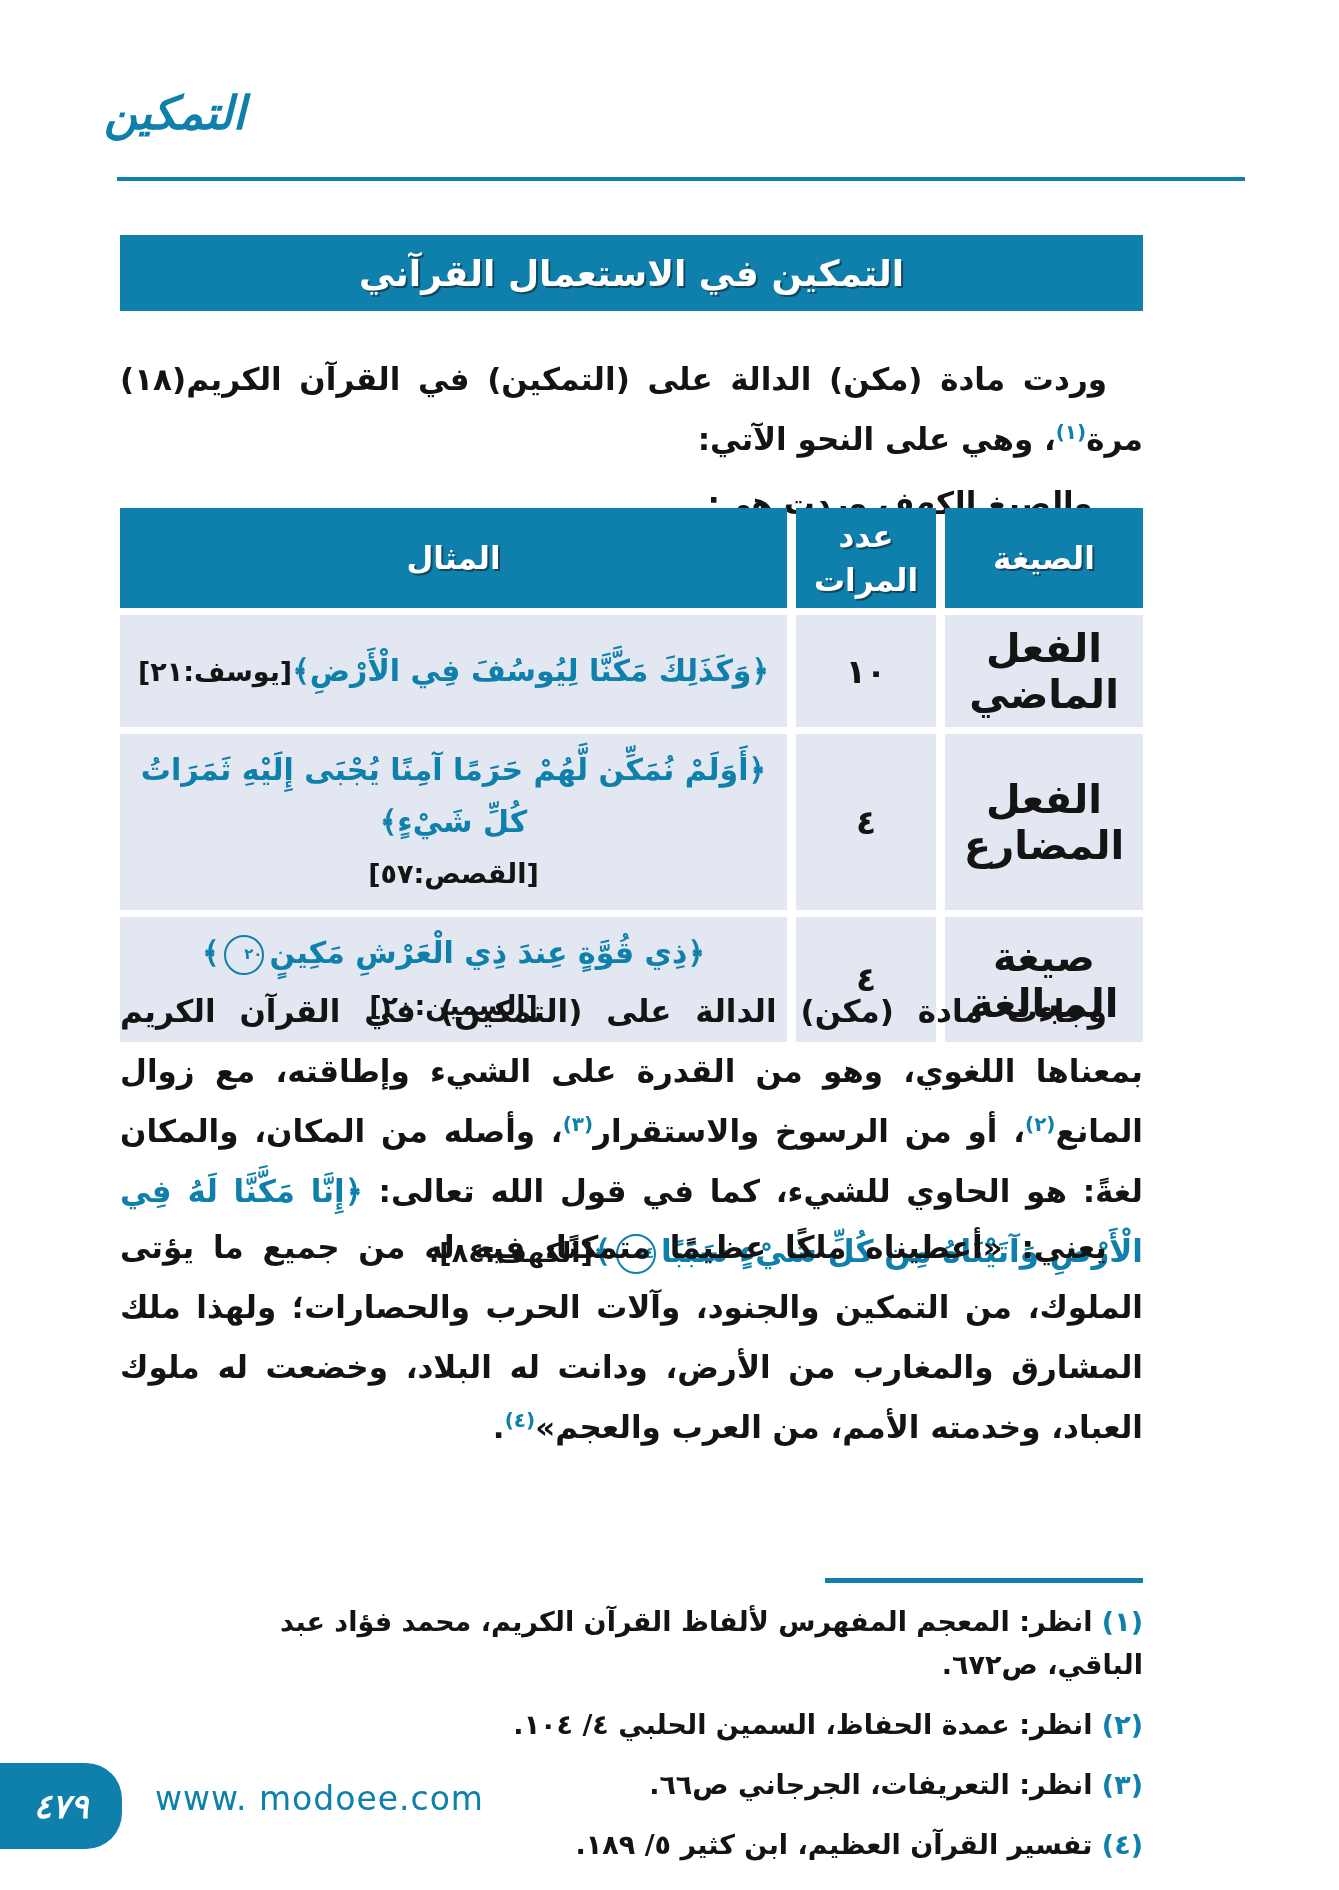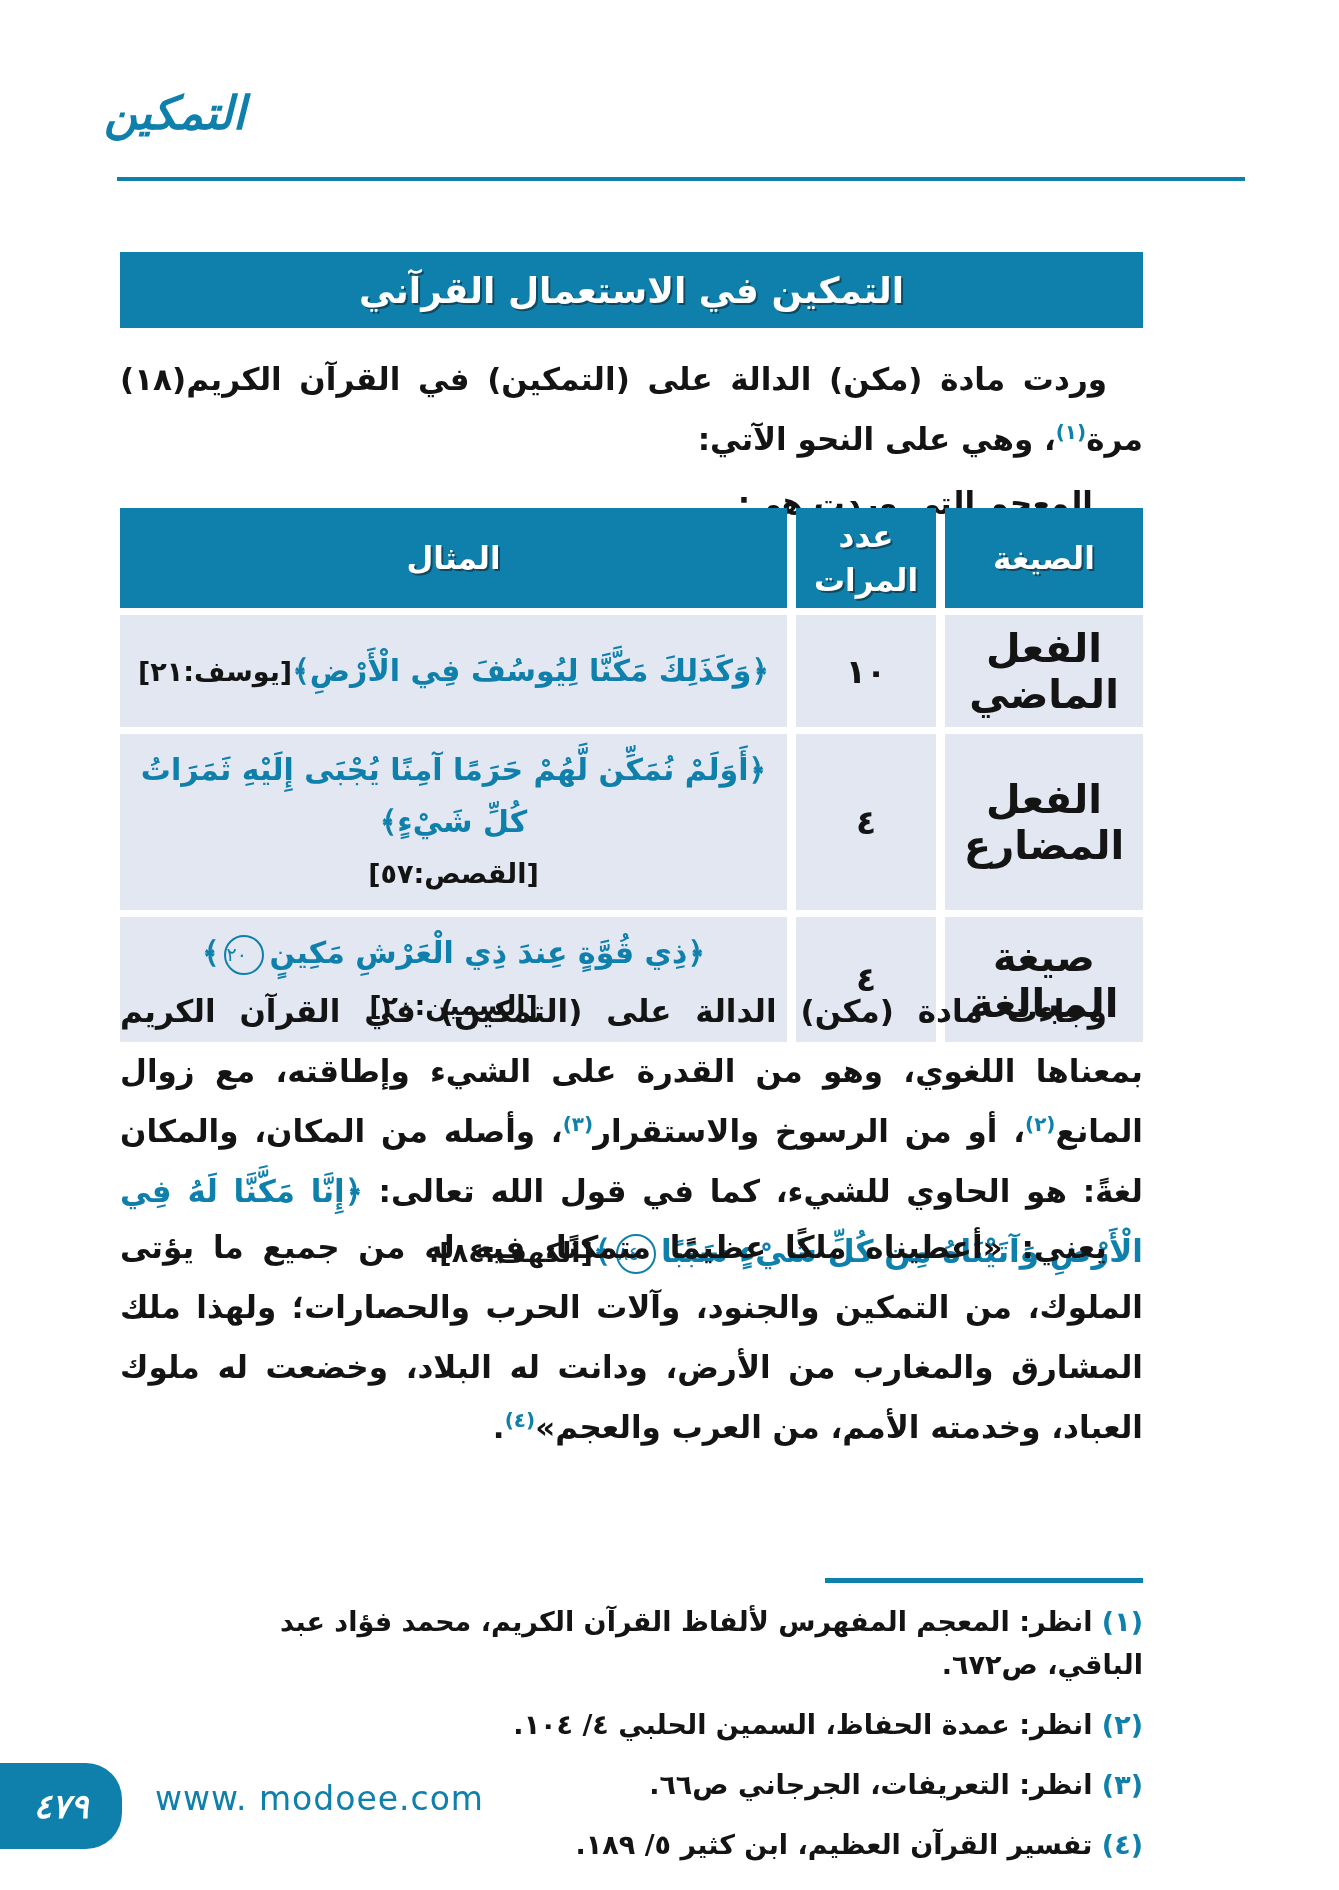--- a/index.html
+++ b/index.html
@@ -13,21 +13,21 @@
     font-family:"DejaVu Sans",sans-serif;color:var(--ink);overflow:hidden;direction:rtl;
   }
   
   .kalima{
     position:absolute;left:104px;top:86px;color:var(--accent);
     font-size:46px;font-weight:bold;font-style:italic;line-height:1.2;
   }
   .rule1{position:absolute;left:117px;top:177px;width:1128px;height:4px;background:var(--accent);}
   
   .banner{
-    position:absolute;left:120px;top:252px;width:1023px;height:76px;
+    position:absolute;left:120px;top:235px;width:1023px;height:76px;
     background:var(--accent);display:flex;align-items:center;justify-content:center;
   }
   .banner-title{
     color:#ffffff;font-size:36px;font-weight:bold;
     text-shadow:2px 2px 0 rgba(20,20,20,.5);
   }
   
   .para{
     position:absolute;left:120px;width:1023px;font-size:31px;font-weight:bold;
     line-height:60px;text-align:justify;text-indent:36px;color:var(--ink);
@@ -37,22 +37,22 @@
   #p2{top:950px;}
   #p3{top:1186px;}
   .fnref{
     color:var(--accent);font-size:20px;font-weight:bold;
     vertical-align:super;line-height:0;
   }
   .verse{color:var(--accent);}
   .vref{font-size:27px;}
   .ayah{
     display:inline-block;width:36px;height:36px;border:2px solid var(--accent);
-    border-radius:50%;color:var(--accent);font-size:19px;line-height:34px;
-    text-align:left;vertical-align:middle;margin:0 5px;text-indent:0;font-weight:normal;
+    border-radius:50%;color:var(--accent);font-size:15px;line-height:34px;
+    text-align:right;vertical-align:middle;margin:0 5px;text-indent:0;font-weight:bold;
   }
   
   .qtable{
     position:absolute;left:111px;top:501px;width:1041px;
     border-collapse:separate;border-spacing:9px 7px;
   }
   .qtable th{
     background:var(--accent);color:#ffffff;font-size:31px;font-weight:bold;
     text-align:center;vertical-align:middle;height:92px;padding:4px 10px;
     text-shadow:2px 2px 0 rgba(20,20,20,.5);line-height:44px;
@@ -90,21 +90,21 @@
 
   <div class="kalima">التمكين</div>
   <div class="rule1"></div>
 
   <div class="banner">
     <span class="banner-title">التمكين في الاستعمال القرآني</span>
   </div>
 
   <p class="para" id="intro"><span>وردت مادة (مكن) الدالة على (التمكين) في القرآن الكريم(١٨) مرة</span><sup class="fnref">(١)</sup><span>، وهي على النحو الآتي:</span></p>
 
-  <p class="para" id="sigh">المعجم التي وردت هي:</p>
+  <p class="para" id="sigh">والصيغ الكهف وردت هي:</p>
 
   <table class="qtable">
     <colgroup>
       <col class="col-form">
         <col class="col-count">
         <col>
     </colgroup>
     <tbody>
         <tr>
       <th>الصيغة</th>

